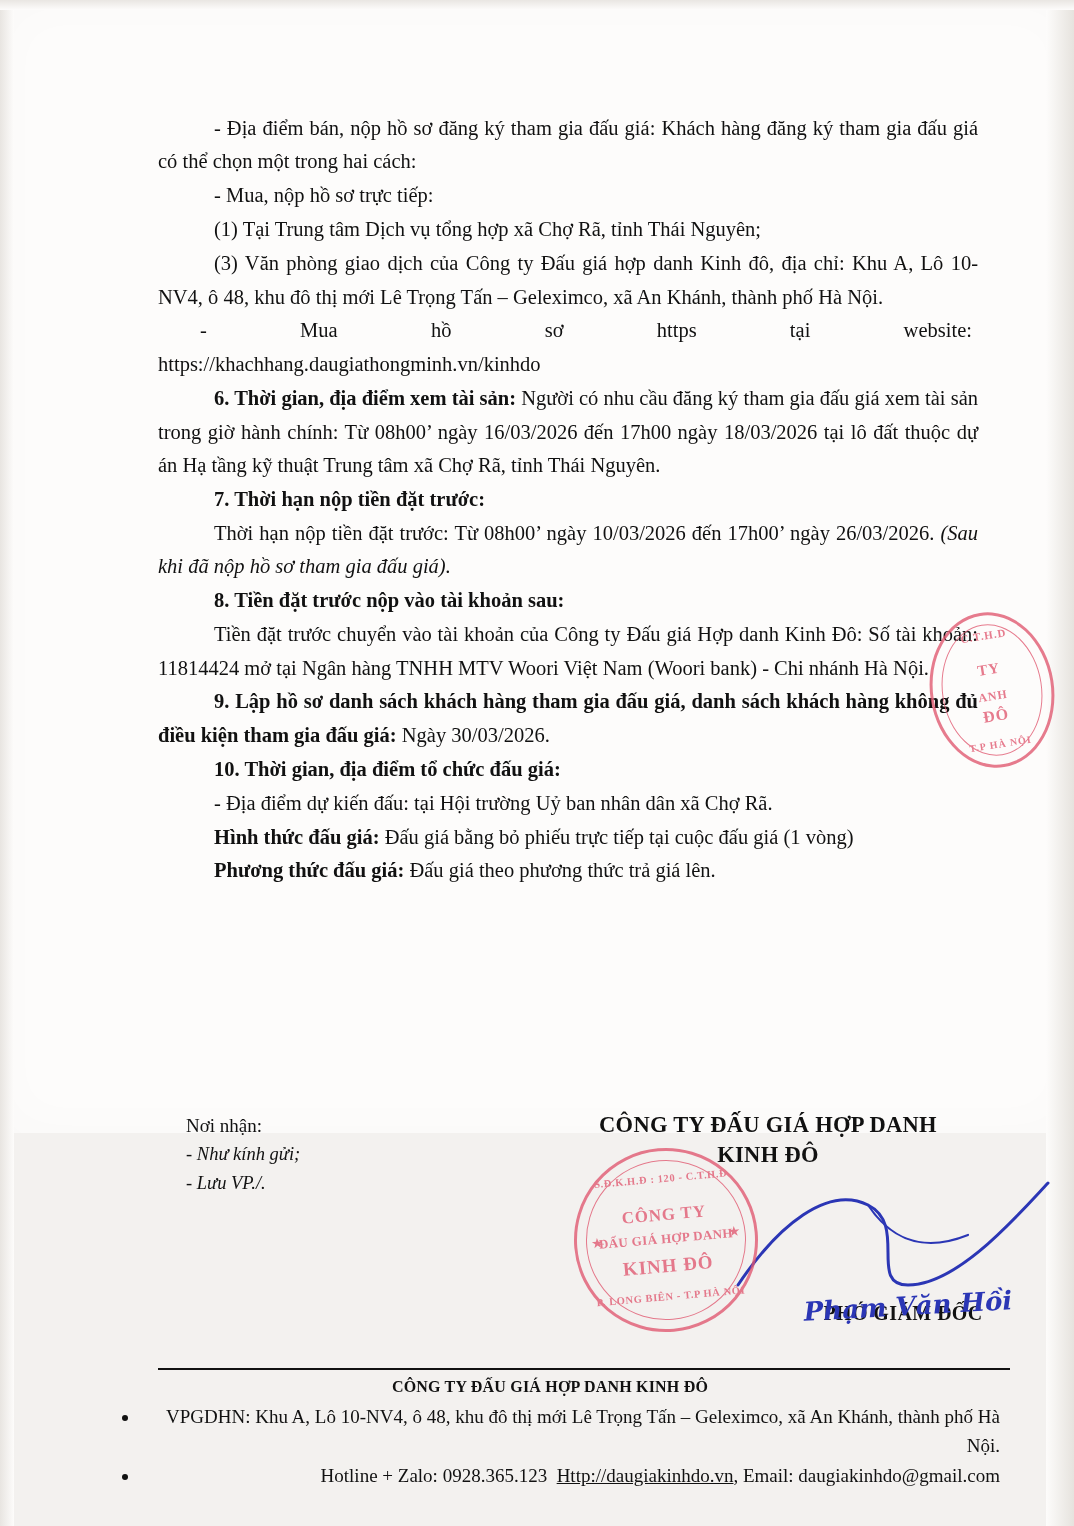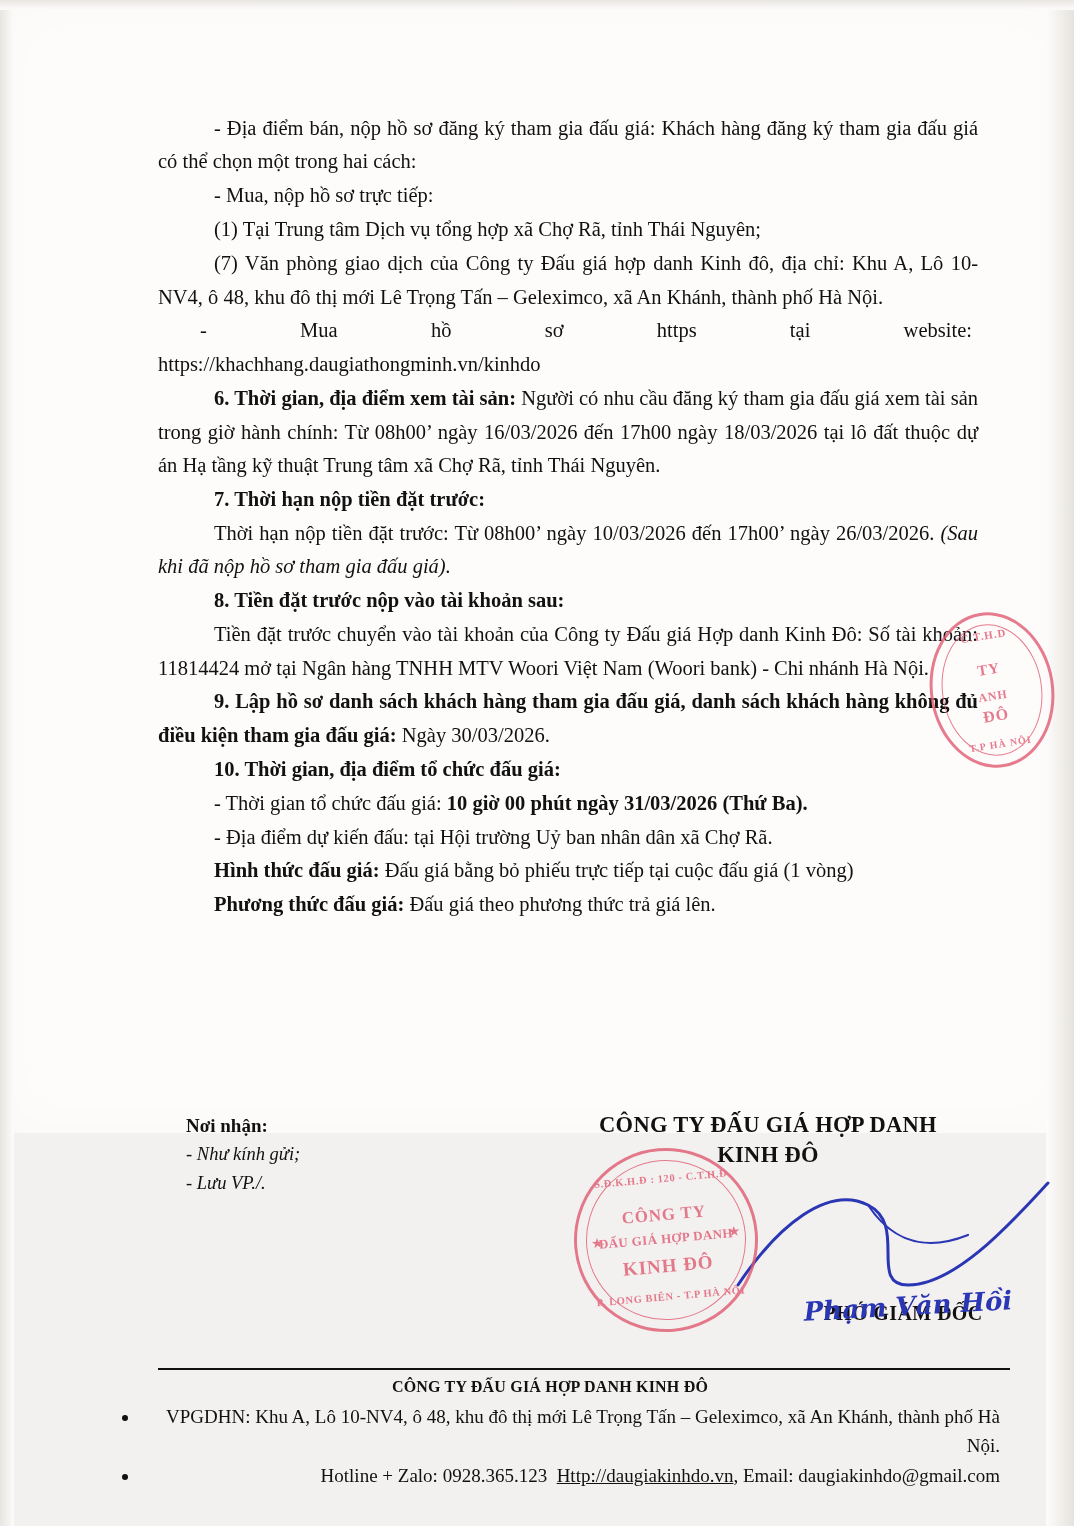--- a/index.html
+++ b/index.html
@@ -59,21 +59,21 @@
     top: 1105px;
     width: 820px;
     height: 240px;
   }
   .recipients {
     position: absolute;
     left: 28px; top: 6px;
     font-size: 19px;
     line-height: 1.55;
   }
-  .recipients .t { font-weight: bold; }
+  .recipients .t { font-weight: normal; }
   .recipients .l { font-style: italic; font-size: 18.5px; }
   .company-block {
     position: absolute;
     left: 400px; top: 5px;
     width: 420px;
     text-align: center;
     font-weight: bold;
     font-size: 22.5px;
     letter-spacing: 0.3px;
     line-height: 1.35;
@@ -186,21 +186,21 @@
 <div class="page">
   <div class="edge-left"></div>
   <div class="edge-right"></div>
   <div class="edge-top"></div>
 
   <div class="content">
 
     <p class="ind">- Địa điểm bán, nộp hồ sơ đăng ký tham gia đấu giá: Khách hàng đăng ký tham gia đấu giá có thể chọn một trong hai cách:</p>
     <p class="ind">- Mua, nộp hồ sơ trực tiếp:</p>
     <p class="ind">(1) Tại Trung tâm Dịch vụ tổng hợp xã Chợ Rã, tỉnh Thái Nguyên;</p>
-    <p class="ind">(7) Văn phòng giao dịch của Công ty Đấu giá hợp danh Kinh đô, địa chỉ: Khu A, Lô 10-NV4, ô 48, khu đô thị mới Lê Trọng Tấn – Geleximco, xã An Khánh, thành phố Hà Nội.</p>
+    <p class="ind">(3) Văn phòng giao dịch của Công ty Đấu giá hợp danh Kinh đô, địa chỉ: Khu A, Lô 10-NV4, ô 48, khu đô thị mới Lê Trọng Tấn – Geleximco, xã An Khánh, thành phố Hà Nội.</p>
 
     <p class="spread">
       <span>-</span>
       <span>Mua</span>
       <span>hồ</span>
       <span>sơ</span>
       <span>https</span>
       <span>tại</span>
       <span>website:</span>
     </p>
@@ -221,23 +221,20 @@
       <span class="b">8. Tiền đặt trước nộp vào tài khoản sau:</span>
     </p>
     <p class="ind">Tiền đặt trước chuyển vào tài khoản của Công ty Đấu giá  Hợp danh Kinh Đô: Số tài khoản: 11814424 mở tại Ngân hàng TNHH MTV Woori Việt Nam (Woori bank) - Chi nhánh Hà Nội.</p>
 
     <p class="ind">
       <span class="b">9. Lập hồ sơ danh sách khách hàng tham gia đấu giá, danh sách khách hàng không đủ điều kiện tham gia đấu giá:</span><span> Ngày 30/03/2026.</span>
     </p>
 
     <p class="ind">
       <span class="b">10. Thời gian, địa điểm tổ chức đấu giá:</span>
-    </p>
-    <p class="ind">
-      <span>- Thời gian tổ chức đấu giá: </span><span class="b">10 giờ 00 phút ngày 31/03/2026 (Thứ Ba).</span>
     </p>
     <p class="ind">- Địa điểm dự kiến đấu: tại Hội trường Uỷ ban nhân dân xã Chợ Rã.</p>
 
     <p class="ind">
       <span class="b">Hình thức đấu giá:</span><span> Đấu giá bằng bỏ phiếu trực tiếp tại cuộc đấu giá (1 vòng)</span>
     </p>
     <p class="ind">
       <span class="b">Phương thức đấu giá:</span><span> Đấu giá theo phương thức trả giá lên.</span>
     </p>
   </div>

